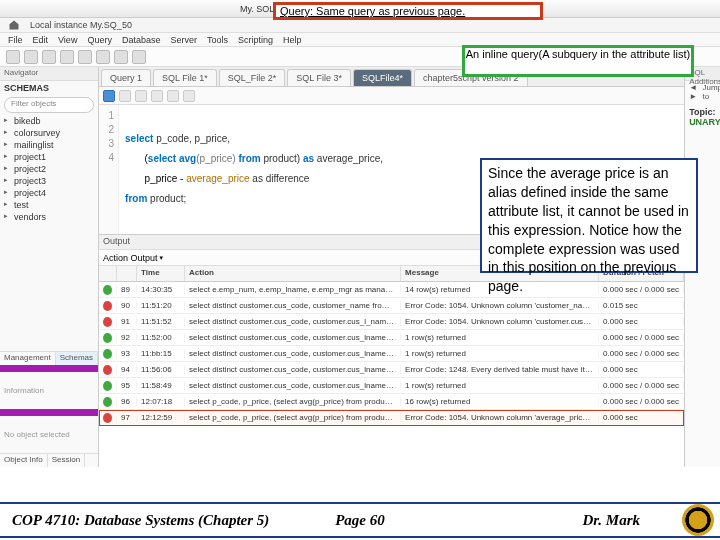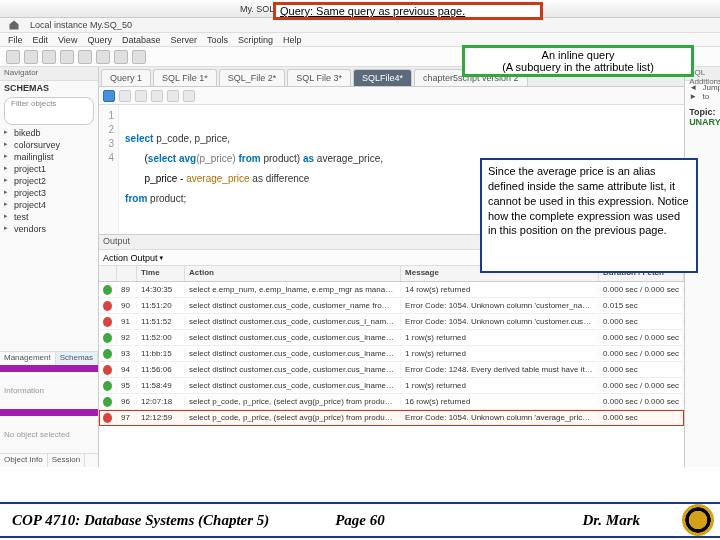--- a/index.html
+++ b/index.html
@@ -2,38 +2,38 @@
 <html><head>
 <meta charset="utf-8">
 <style>
   * { margin: 0; padding: 0; box-sizing: border-box; font-family: Arial, sans-serif; }
   body { width: 720px; height: 540px; background: #fff; position: relative; overflow: hidden; }
 
   .titlebar { height: 18px; background: linear-gradient(#fdfdfd,#e8e8e8); border-bottom: 1px solid #ccc; font-size: 9px; display: flex; align-items: center; padding-left: 240px; color: #333; }
 
   .callout-top { position: absolute; top: 2px; left: 273px; width: 270px; height: 18px; background: #fff; border: 3px solid #c93a1a; font-size: 11px; display: flex; align-items: center; padding-left: 4px; z-index: 50; text-decoration: underline; }
 
-  .callout-inline { position: absolute; top: 45px; left: 462px; width: 232px; height: 32px; background: #fff; border: 3px solid #2fa83e; font-size: 11px; text-align: center; display: flex; flex-direction: column; justify-content: center; z-index: 50; }
-
-  .callout-note { position: absolute; top: 158px; left: 480px; width: 218px; height: 115px; background: #fff; border: 2px solid #1a3a8a; font-size: 11px; padding: 4px 6px; line-height: 1.35; z-index: 50; }
+  .callout-inline { position: absolute; top: 45px; left: 462px; width: 232px; height: 32px; background: #fff; border: 3px solid #2fa83e; font-size: 11px; text-align: center; display: flex; flex-direction: row; justify-content: center; z-index: 50; }
+
+  .callout-note { position: absolute; top: 158px; left: 480px; width: 218px; height: 115px; background: #fff; border: 2px solid #1a3a8a; font-size: 14px; padding: 4px 6px; line-height: 1.35; z-index: 50; }
 
   .toolbar1 { height: 15px; background: #f5f5f5; display: flex; align-items: center; gap: 10px; padding-left: 8px; font-size: 9px; color: #444; border-bottom: 1px solid #ddd; }
   .toolbar1 span { cursor: default; }
   .toolbar1 .home { width: 12px; height: 12px; }
 
   .menubar { height: 14px; background: #f8f8f8; border-bottom: 1px solid #ddd; display: flex; gap: 10px; padding-left: 8px; font-size: 9px; color: #333; align-items: center; }
 
   .iconbar { height: 20px; background: #fcfcfc; border-bottom: 1px solid #ddd; display: flex; align-items: center; gap: 4px; padding-left: 6px; }
   .iconbar .ico { width: 14px; height: 14px; background: #e0e0e0; border: 1px solid #bbb; border-radius: 2px; }
 
   .main { display: flex; height: 400px; }
 
   .nav { width: 128px; border-right: 1px solid #ccc; background: #f9f9f9; font-size: 9px; display: flex; flex-direction: column; }
   .nav-head { height: 14px; background: #eee; border-bottom: 1px solid #ddd; padding: 1px 4px; font-size: 8px; color: #666; }
-  .nav-filter { height: 28px; margin: 2px 4px; border-radius: 8px; background: #fff; border: 1px solid #ccc; font-size: 8px; padding: 1px 6px; color: #888; }
+  .nav-filter { height: 16px; margin: 2px 4px; border-radius: 8px; background: #fff; border: 1px solid #ccc; font-size: 8px; padding: 1px 6px; color: #888; }
   .nav-sec { padding: 2px 4px; font-weight: bold; font-size: 9px; color: #333; }
   .nav-items { flex: 0 0 auto; }
   .nav-item { padding: 1px 4px 1px 14px; font-size: 9px; color: #333; position: relative; }
   .nav-item::before { content: "▸"; position: absolute; left: 4px; font-size: 7px; color: #666; }
   .nav-tabs { display: flex; height: 14px; border-top: 1px solid #ddd; font-size: 8px; }
   .nav-tab { padding: 1px 4px; border-right: 1px solid #ddd; color: #555; }
   .nav-tab.active { background: #e6f0fa; }
   .nav-info { padding: 14px 4px; border-top: 7px solid #a21caf; color: #999; font-size: 8px; }
 
   .center { flex: 1; display: flex; flex-direction: column; }

